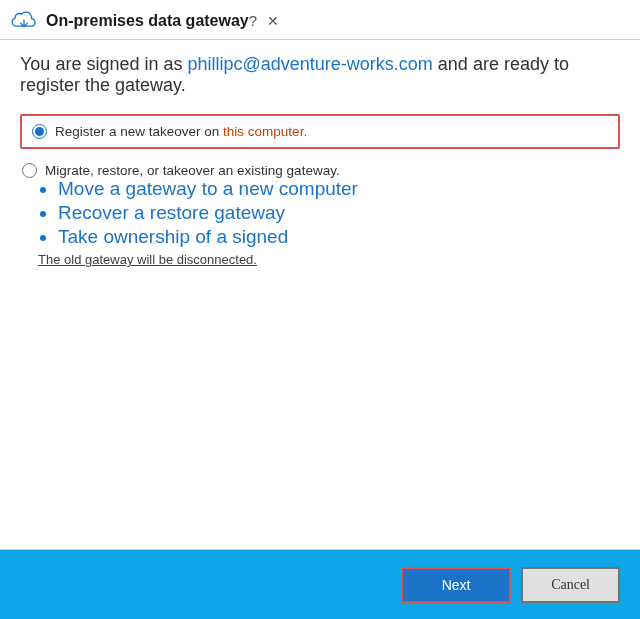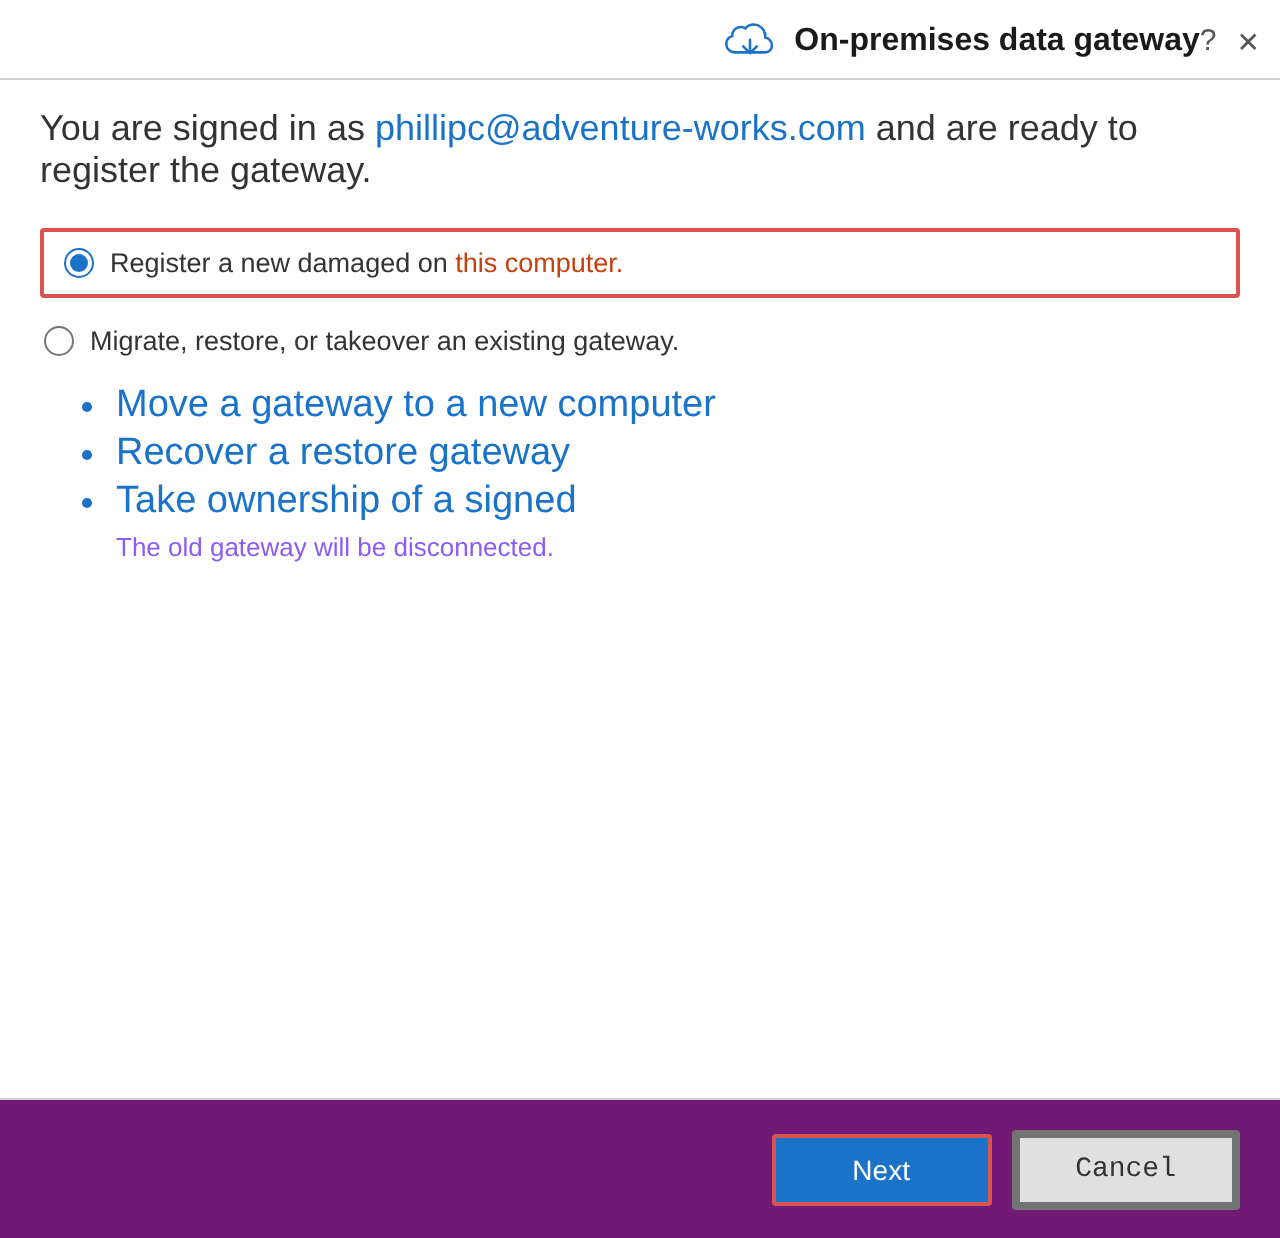--- a/index.html
+++ b/index.html
@@ -8,21 +8,21 @@
       font-size: 14px;
       background: #fff;
       color: #333;
       width: 640px;
       height: 619px;
       overflow: hidden;
     }
     .title-bar {
       display: flex;
       align-items: center;
-      justify-content: flex-end;
+      justify-content: flex-start;
       padding: 8px 10px 6px 10px;
       background: #fff;
       border-bottom: none;
     }
     .title-bar-left {
       display: flex;
       align-items: center;
       gap: 8px;
     }
     .title-bar-controls {
@@ -78,49 +78,50 @@
       color: #c2410c;
     }
     .option2-area {
       padding: 0 2px;
       margin-bottom: 6px;
     }
     .option2-header {
       display: flex;
       align-items: flex-start;
       gap: 8px;
-      margin-bottom: 14px;
+      margin-bottom: 0;
     }
     .option2-header label {
       font-size: 13.5px;
       color: #333;
     }
     .bullet-list {
       margin-left: 36px;
       margin-bottom: 4px;
     }
     .bullet-list li {
       font-size: 19px;
       color: #1a73c8;
       margin-bottom: 2px;
       list-style: disc;
     }
     .old-gateway-text {
       font-size: 13px;
-      color: #8b5cf6;
-      margin-left: 36px;
+      color: #404040;
+      margin-left: 16px;
       margin-top: 2px;
+      text-decoration: underline;
     }
     .bottom-area {
       position: absolute;
       bottom: 0;
       left: 0;
       right: 0;
       height: 70px;
-      background: #701a75;
+      background: #0ea5e9;
       display: flex;
       align-items: center;
       justify-content: flex-end;
       padding: 0 20px;
       gap: 10px;
       border-top: 1px solid #d0d0d0;
     }
     .btn-next {
       background: #1a73c8;
       color: #fff;
@@ -128,26 +129,26 @@
       border-radius: 2px;
       padding: 8px 38px;
       font-size: 14px;
       cursor: pointer;
       font-family: 'Segoe UI', Arial, sans-serif;
       min-width: 110px;
     }
     .btn-cancel {
       background: #e0e0e0;
       color: #333;
-      border: 4px solid #737373;
+      border: 2px solid #737373;
       border-radius: 2px;
       padding: 8px 28px;
       font-size: 14px;
       cursor: pointer;
-      font-family: Liberation Mono, monospace;
+      font-family: Liberation Serif, serif;
       min-width: 90px;
     }
     input[type="radio"] {
       accent-color: #1a73c8;
       width: 15px;
       height: 15px;
       cursor: pointer;
     }
   </style>
 </head>
@@ -171,21 +172,21 @@
 <div class="divider"></div>
 
 <div class="content">
   <div class="signed-in-text">
     <span>You are signed in as </span><span class="email">phillipc@adventure-works.com</span><span> and are ready to register the gateway.</span>
   </div>
 
   <div class="option-box">
     <input type="radio" name="gateway-option" id="opt1" checked="" style="">
     <label for="opt1">
-      <span>Register a new damaged on </span><span class="link">this computer.</span>
+      <span>Register a new takeover on </span><span class="link">this computer.</span>
     </label>
   </div>
 
   <div class="option2-area">
     <div class="option2-header">
       <input type="radio" name="gateway-option" id="opt2" style="">
       <label for="opt2">Migrate, restore, or takeover an existing gateway.</label>
     </div>
     <ul class="bullet-list">
       <li><span>Move a gateway to a new computer</span></li>

